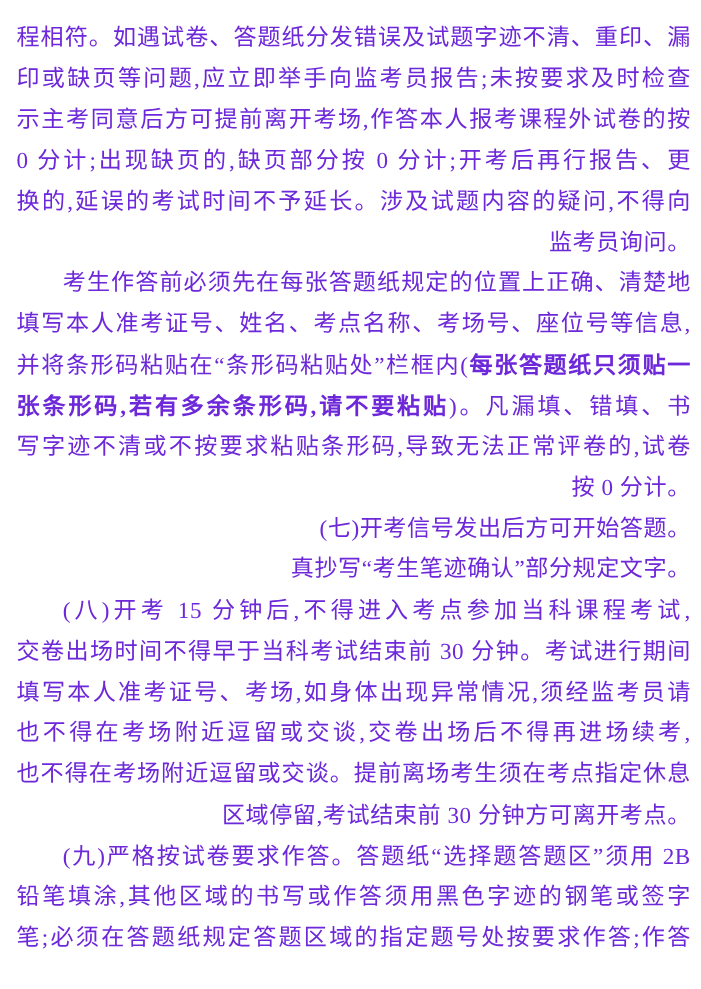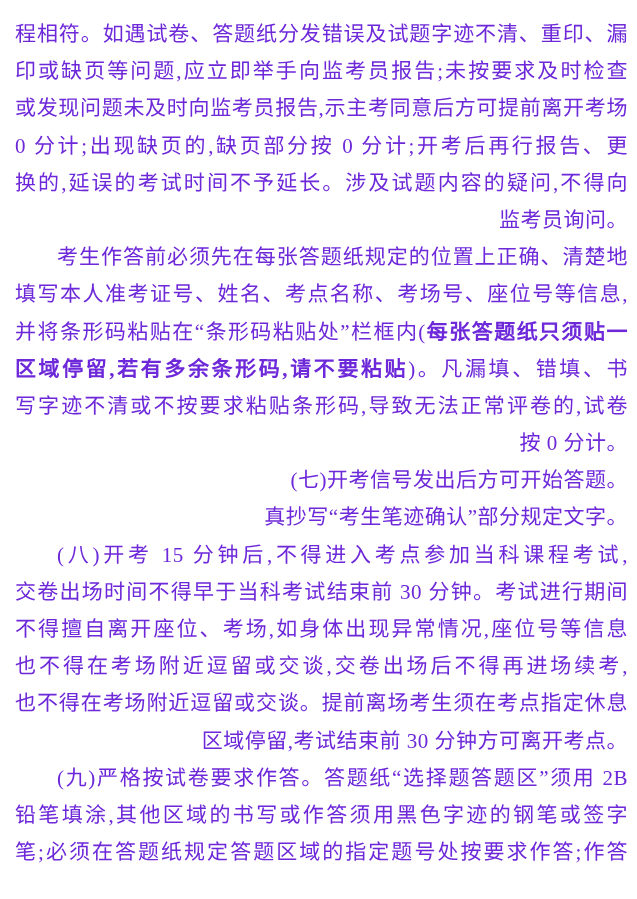--- a/index.html
+++ b/index.html
@@ -37,35 +37,35 @@
   }
   .b { font-weight: bold; }
 </style>
 </head>
 <body>
 
 <div class="page">
   <div>
       <div class="line fill"><span>程相符。如遇试卷、答题纸分发错误及试题字迹不清、重印、漏</span></div>
       <div class="line fill"><span>印或缺页等问题,应立即举手向监考员报告;未按要求及时检查</span></div>
-      <div class="line fill"><span>或发现问题未及时向监考员报告,示主考同意后方可提前离开考场</span></div>
+      <div class="line fill"><span>示主考同意后方可提前离开考场,作答本人报考课程外试卷的按</span></div>
       <div class="line fill"><span>0 分计;出现缺页的,缺页部分按 0 分计;开考后再行报告、更</span></div>
       <div class="line fill"><span>换的,延误的考试时间不予延长。涉及试题内容的疑问,不得向</span></div>
       <div class="line"><span>监考员询问。</span></div>
       <div class="line indent fill"><span>考生作答前必须先在每张答题纸规定的位置上正确、清楚地</span></div>
       <div class="line fill"><span>填写本人准考证号、姓名、考点名称、考场号、座位号等信息,</span></div>
       <div class="line fill"><span>并将条形码粘贴在“条形码粘贴处”栏框内(</span><span class="b">每张答题纸只须贴一</span></div>
-      <div class="line fill"><span class="b">区域停留,若有多余条形码,请不要粘贴</span><span>)。凡漏填、错填、书</span></div>
+      <div class="line fill"><span class="b">张条形码,若有多余条形码,请不要粘贴</span><span>)。凡漏填、错填、书</span></div>
       <div class="line fill"><span>写字迹不清或不按要求粘贴条形码,导致无法正常评卷的,试卷</span></div>
       <div class="line"><span>按 0 分计。</span></div>
       <div class="line indent"><span>(七)开考信号发出后方可开始答题。</span></div>
       <div class="line"><span>真抄写“考生笔迹确认”部分规定文字。</span></div>
       <div class="line indent fill"><span>(八)开考 15 分钟后,不得进入考点参加当科课程考试,</span></div>
       <div class="line fill"><span>交卷出场时间不得早于当科考试结束前 30 分钟。考试进行期间</span></div>
-      <div class="line fill"><span>不得擅自离开座位、考场,如身体出现异常情况,座位号等信息</span></div>
+      <div class="line fill"><span>填写本人准考证号、考场,如身体出现异常情况,须经监考员请</span></div>
       <div class="line fill"><span>也不得在考场附近逗留或交谈,交卷出场后不得再进场续考,</span></div>
       <div class="line fill"><span>也不得在考场附近逗留或交谈。提前离场考生须在考点指定休息</span></div>
       <div class="line"><span>区域停留,考试结束前 30 分钟方可离开考点。</span></div>
       <div class="line indent fill"><span>(九)严格按试卷要求作答。答题纸“选择题答题区”须用 2B</span></div>
       <div class="line fill"><span>铅笔填涂,其他区域的书写或作答须用黑色字迹的钢笔或签字</span></div>
       <div class="line fill"><span>笔;必须在答题纸规定答题区域的指定题号处按要求作答;作答</span></div>
     </div>
 </div>
 
 </body></html>

